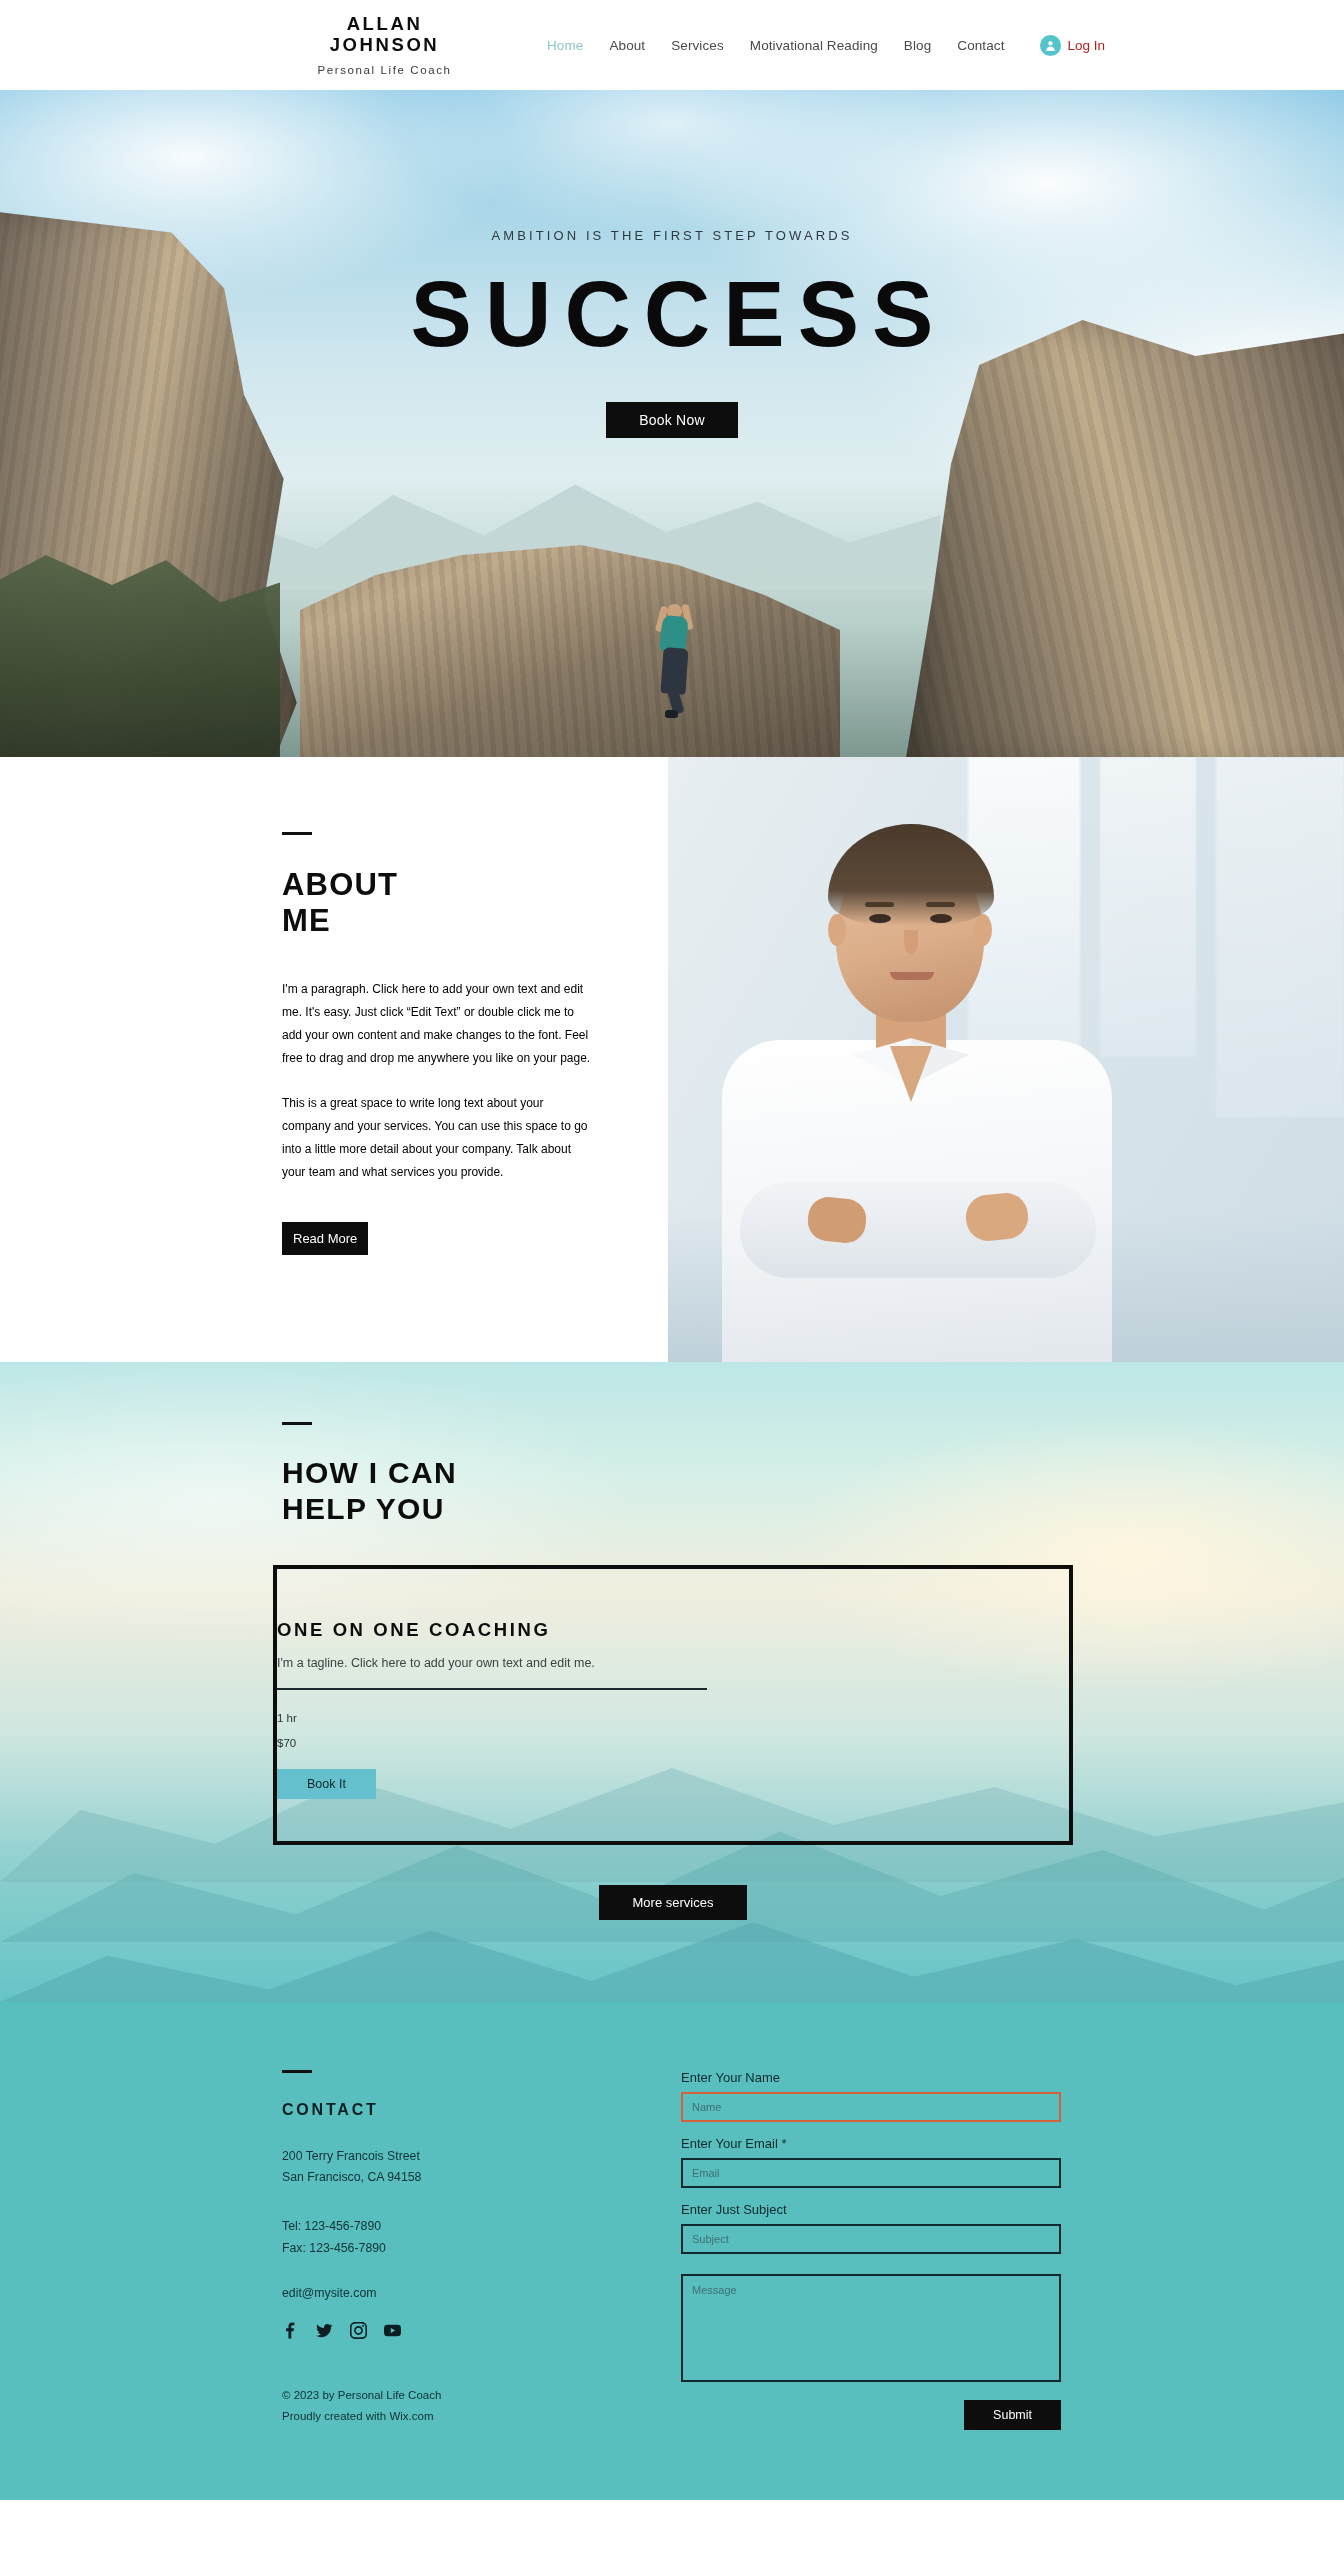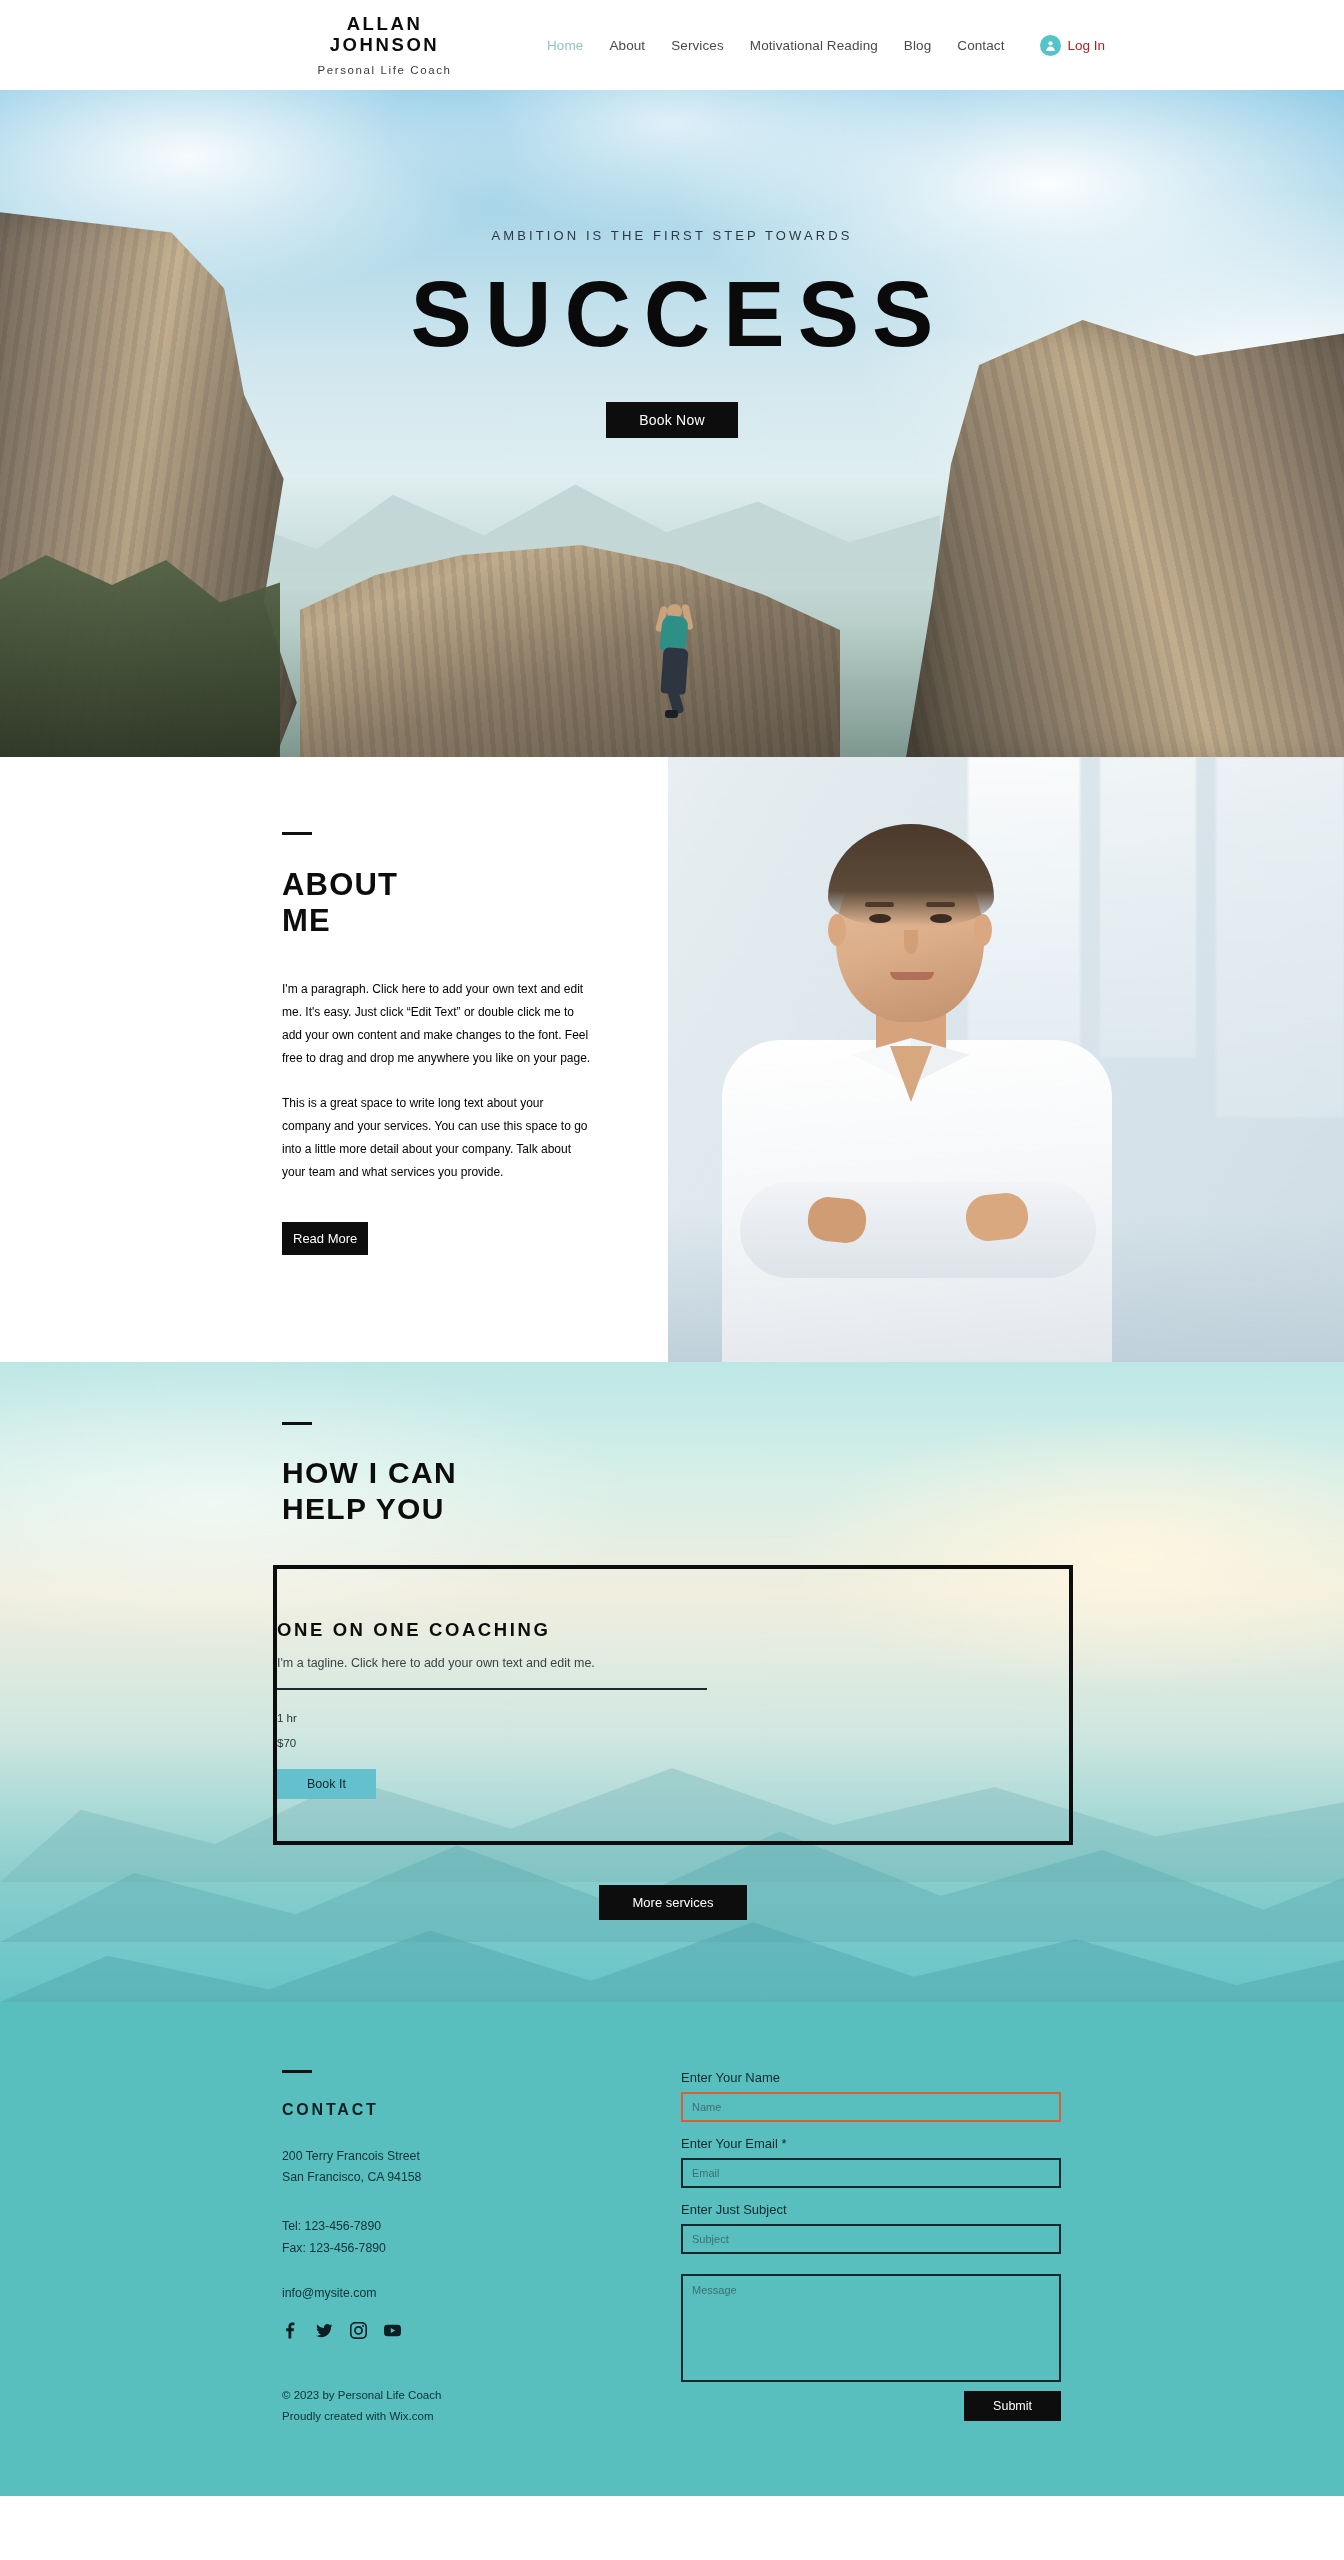--- a/index.html
+++ b/index.html
@@ -344,21 +344,21 @@
   }
   .f-input.err { border-color: #d4603c; }
   .f-input::placeholder { color: #3f6f72; }
   .f-textarea {
     width: 380px; height: 108px; background: transparent;
     border: 2px solid #0f2a2e; color: #0c2a2e;
     font-size: 11px; padding: 8px 9px; resize: none;
     font-family: "Liberation Sans", sans-serif; margin-top: 6px;
   }
   .f-textarea::placeholder { color: #3f6f72; }
-  .submit-wrap { text-align: right; margin-top: 5px; }
+  .submit-wrap { text-align: right; margin-top: 14px; }
   .submit-btn { background:#0d0d0d; color:#fff; border:none; font-size:12.5px; padding:8px 29px; cursor:pointer; }
 </style>
 </head>
 <body>
 
 <div class="header">
   <div class="brand">
     <div class="brand-name">ALLAN JOHNSON</div>
     <div class="brand-sub">Personal Life Coach</div>
   </div>
@@ -476,21 +476,21 @@
       <div class="rule"></div>
       <div class="f-title">CONTACT</div>
       <div class="f-block">
         <div>200 Terry Francois Street</div>
         <div>San Francisco, CA 94158</div>
       </div>
       <div class="f-block">
         <div>Tel: 123-456-7890</div>
         <div>Fax: 123-456-7890</div>
       </div>
-      <div class="f-mail">info@mysite.com</div>
+      <div class="f-mail">edit@mysite.com</div>
       <div class="socials">
         <a href="#">
             <svg viewBox="0 0 24 24">
               <path d="M15.1 4.5h2.4V.9C17.1.8 15.8.7 14.3.7c-3.1 0-5.2 1.9-5.2 5.4v2.8H5.8v4h3.3v10.4h4V12.9h3.3l.5-4h-3.8V6.5c0-1.2.3-2 2-2z"></path>
             </svg>
           </a>
         <a href="#">
             <svg viewBox="0 0 24 24">
               <path d="M23 4.9c-.8.4-1.7.6-2.6.8 1-.6 1.7-1.5 2-2.6-.9.5-1.9.9-3 1.1-.8-.9-2-1.5-3.4-1.5-2.6 0-4.7 2.1-4.7 4.7 0 .4 0 .7.1 1.1C7.6 8.3 4.1 6.4 1.7 3.5c-.4.7-.6 1.5-.6 2.4 0 1.6.8 3.1 2.1 3.9-.8 0-1.5-.2-2.1-.6 0 2.3 1.6 4.2 3.8 4.6-.4.1-.8.2-1.3.2-.3 0-.6 0-.9-.1.6 1.9 2.4 3.3 4.5 3.3-1.6 1.3-3.7 2.1-6 2.1-.4 0-.8 0-1.2-.1 2.1 1.4 4.7 2.2 7.4 2.2 8.9 0 13.7-7.4 13.7-13.7v-.6c1-.7 1.8-1.5 2.4-2.5z"></path>
             </svg>

